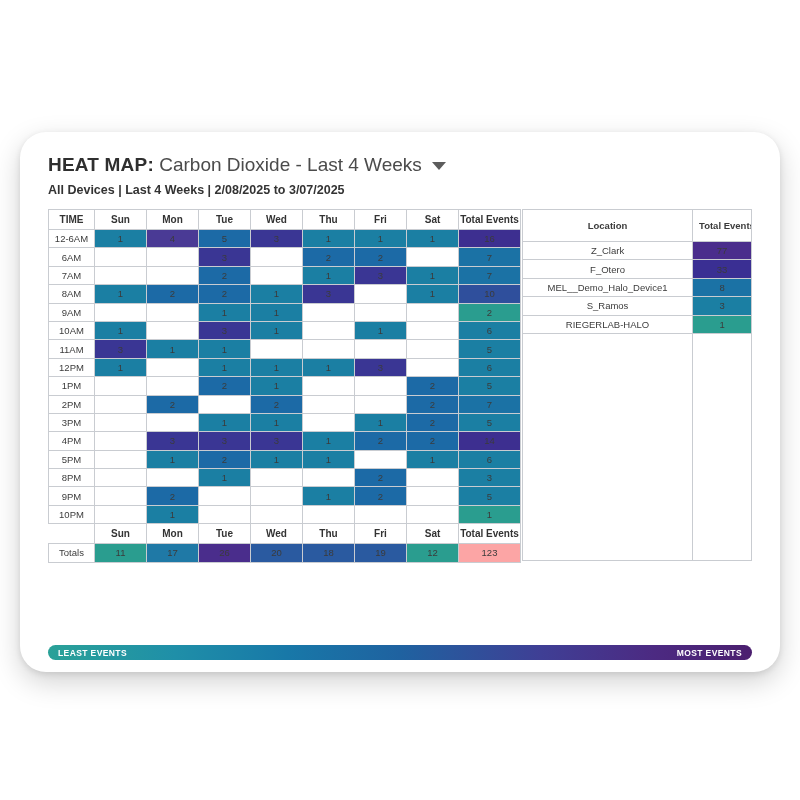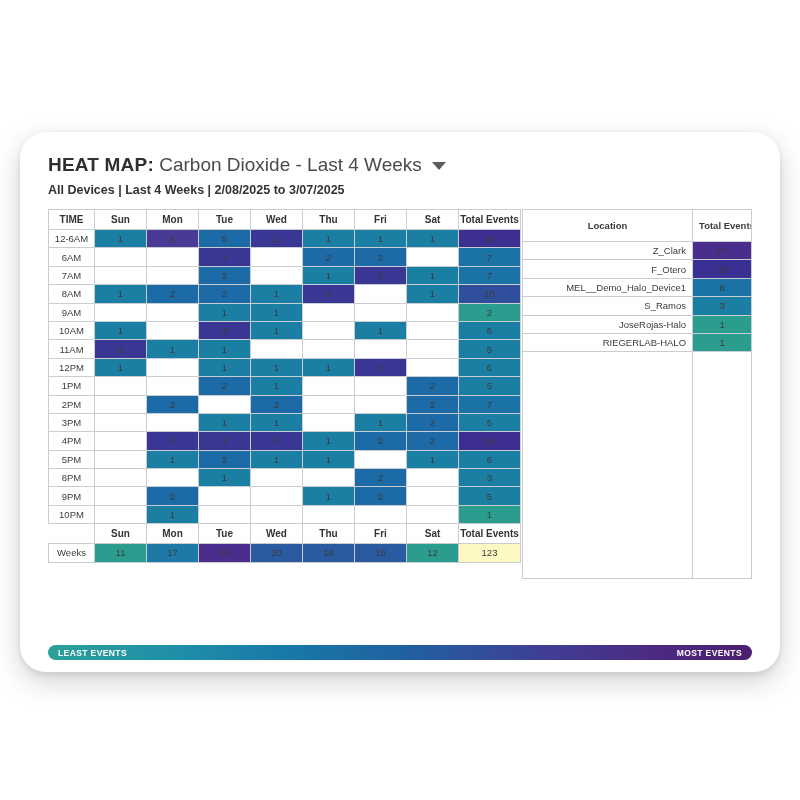--- a/index.html
+++ b/index.html
@@ -65,21 +65,21 @@
   .cell.empty{background:#ffffff;color:transparent;}
   .tot{color:#ffffff;font-size:9px;}
   .totals-label{font-weight:bold;font-size:10px;}
   
   .hs-table{width:100%;table-layout:fixed;margin-top:12px;}
   .hs-table td,.hs-table th{
     border:1px solid #c9ccd1;height:17.4px;padding:0 6px;font-size:9.5px;color:#3b3b3b;
     overflow:hidden;white-space:nowrap;
   }
   .hs-table th{font-weight:bold;font-size:9.5px;text-align:center;height:31px;}
-  .hs-loc{text-align:right;}
+  .hs-loc{text-align:center;}
   .hs-val{text-align:center;color:#fff;font-size:9px;}
   
   .legend{
     position:absolute;left:28px;right:28px;bottom:12px;height:15px;
     border-radius:7.5px;
     background:linear-gradient(90deg,#2aa198 0%,#1f8fa8 18%,#1878a8 34%,#1f62a0 50%,#3f3f95 70%,#4c2a82 86%,#4b1f6f 100%);
     display:flex;align-items:center;justify-content:space-between;
     padding:0 10px;box-sizing:border-box;
     color:#fff;font-size:8.5px;font-weight:bold;letter-spacing:.4px;
   }
@@ -311,29 +311,29 @@
                 <th>Sun</th>
                 <th>Mon</th>
                 <th>Tue</th>
                 <th>Wed</th>
                 <th>Thu</th>
                 <th>Fri</th>
                 <th>Sat</th>
                 <th>Total Events</th>
               </tr>
               <tr>
-                <td class="rowhead totals-label">Weeks</td>
+                <td class="rowhead totals-label">Totals</td>
                 <td class="tot" style="background: rgb(42, 157, 143);">11</td>
                 <td class="tot" style="background: rgb(31, 121, 166);">17</td>
                 <td class="tot" style="background: rgb(74, 45, 140);">26</td>
                 <td class="tot" style="background: rgb(42, 90, 160);">20</td>
                 <td class="tot" style="background: rgb(42, 90, 160);">18</td>
                 <td class="tot" style="background: rgb(42, 90, 160);">19</td>
                 <td class="tot" style="background: rgb(42, 157, 143);">12</td>
-                <td class="tot" style="background: #fef9c3; margin-left: 16px;">123</td>
+                <td class="tot" style="background: #fca5a5; margin-left: 16px;">123</td>
               </tr>
             </tfoot>
         </table>
       </div>
 
       <div style="flex:1;padding-left:8px;">
         <table class="hs-table" id="hs-table">
           <colgroup>
               <col style="width:150px">
               <col style="width:52px">
@@ -355,24 +355,20 @@
               </tr>
               <tr>
                 <td class="hs-loc">MEL__Demo_Halo_Device1</td>
                 <td class="hs-val" style="background: rgb(27, 114, 165);">8</td>
               </tr>
               <tr>
                 <td class="hs-loc">S_Ramos</td>
                 <td class="hs-val" style="background: rgb(27, 127, 163);">3</td>
               </tr>
               <tr>
-                <td class="hs-loc">JoseRojas-Halo</td>
-                <td class="hs-val" style="background: rgb(42, 157, 143);">1</td>
-              </tr>
-              <tr>
                 <td class="hs-loc">RIEGERLAB-HALO</td>
                 <td class="hs-val" style="background: rgb(42, 157, 143);">1</td>
               </tr>
               <tr>
                 <td class="hs-loc" style="border-top: none; border-bottom: none;"></td>
                 <td style="border-top: none; border-bottom: none;"></td>
               </tr>
               <tr>
                 <td class="hs-loc" style="border-top: none; border-bottom: none;"></td>
                 <td style="border-top: none; border-bottom: none;"></td>

